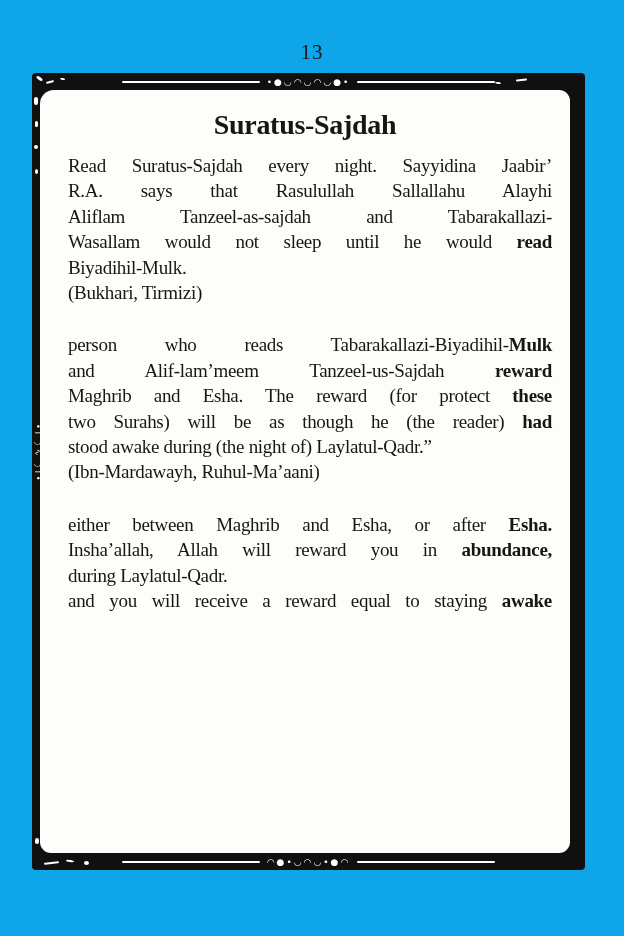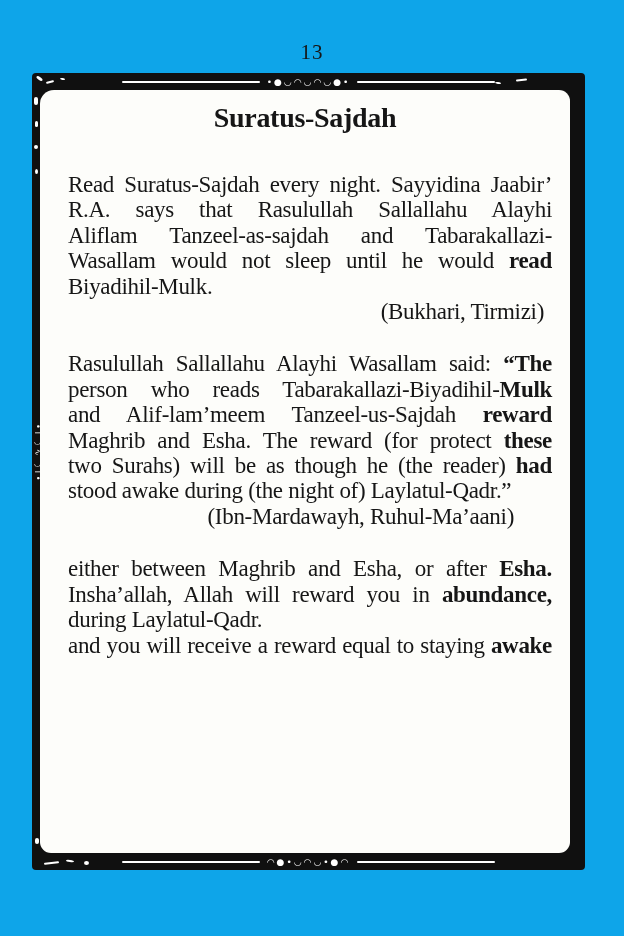--- a/index.html
+++ b/index.html
@@ -49,36 +49,36 @@
   .s6{left:2px;top:72px;width:4px;height:4px;}
   .s7{left:3px;top:96px;width:3px;height:5px;}
   .s8{right:58px;top:6px;width:11px;height:2px;transform:rotate(-6deg);border-radius:2px;}
   .s9{right:84px;top:9px;width:6px;height:2px;transform:rotate(8deg);}
   .s10{left:12px;bottom:6px;width:15px;height:2px;transform:rotate(-6deg);border-radius:2px;}
   .s11{left:34px;bottom:8px;width:8px;height:2px;transform:rotate(8deg);}
   .s12{left:52px;bottom:5px;width:5px;height:4px;}
   .s13{left:3px;bottom:26px;width:4px;height:6px;border-radius:2px;}
   
   .title{
-    position:absolute;top:12px;left:0;right:0;margin:0;
+    position:absolute;top:12px;left:0;right:0;margin:7px;
     text-align:center;font-size:28px;font-weight:bold;letter-spacing:-0.3px;
   }
   .text-col{
-    position:absolute;left:28px;top:82px;width:484px;
-    font-size:23px;line-height:25.4px;letter-spacing:-0.3px;
+    position:absolute;left:28px;top:63px;width:484px;
+    font-size:19px;line-height:25.4px;letter-spacing:-0.3px;
   }
   .para{margin:0;}
   .line{
     text-align:justify;text-align-last:justify;
     white-space:normal;
   }
   .line.last{text-align-last:left;}
   .line b{font-weight:bold;}
   .attribution{
-    text-align:right;margin:0 8px 27px 0;
+    margin:0 8px 27px 0;
   }
   .attribution.inset{padding-right:30px;}
 </style>
 </head>
 <body>
 
 <div class="page">
 
   <div class="page-number">13</div>
 
@@ -121,21 +121,20 @@
         <div class="para">
             <div class="line">Read Suratus-Sajdah every night. Sayyidina Jaabir’</div>
             <div class="line">R.A. says that Rasulullah Sallallahu Alayhi</div>
             <div class="line">Aliflam Tanzeel-as-sajdah and Tabarakallazi-</div>
             <div class="line"><span>Wasallam would not sleep until he would </span><b>read</b></div>
             <div class="line last">Biyadihil-Mulk.</div>
           </div>
         <div class="attribution">(Bukhari, Tirmizi)</div>
 
         <div class="para">
-            <div class="line"><span>Rasulullah Sallallahu Alayhi Wasallam said: </span><b>“The</b></div>
             <div class="line"><span>person who reads Tabarakallazi-Biyadihil-</span><b>Mulk</b></div>
             <div class="line"><span>and Alif-lam’meem Tanzeel-us-Sajdah </span><b>reward</b></div>
             <div class="line"><span>Maghrib and Esha. The reward (for protect </span><b>these</b></div>
             <div class="line"><span>two Surahs) will be as though he (the reader) </span><b>had</b></div>
             <div class="line last">stood awake during (the night of) Laylatul-Qadr.”</div>
           </div>
         <div class="attribution inset">(Ibn-Mardawayh, Ruhul-Ma’aani)</div>
 
         <div class="para">
             <div class="line"><span>either between Maghrib and Esha, or after </span><b>Esha.</b></div>

